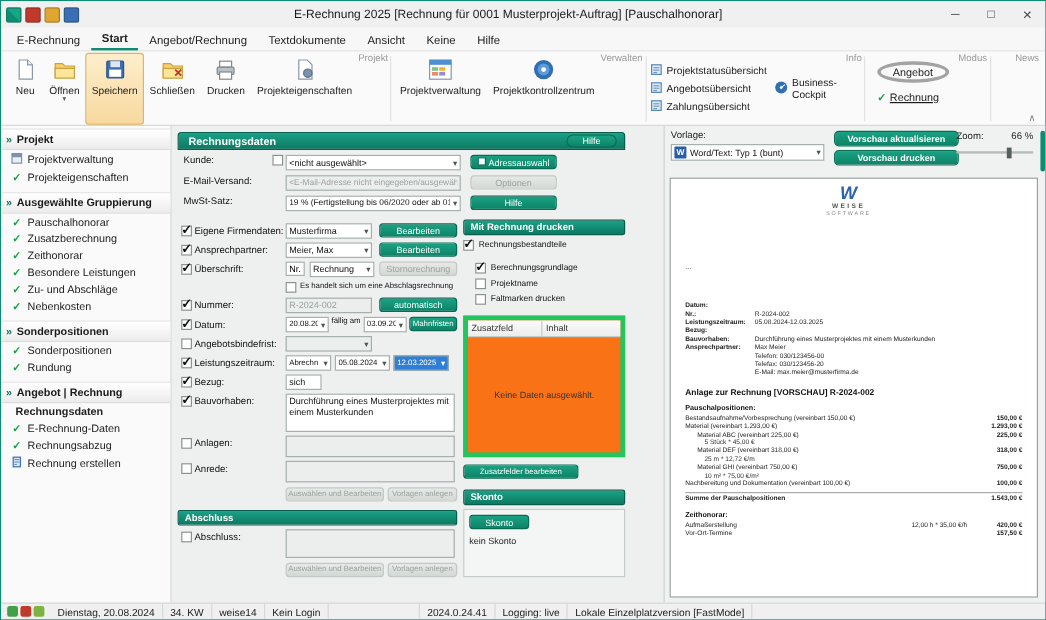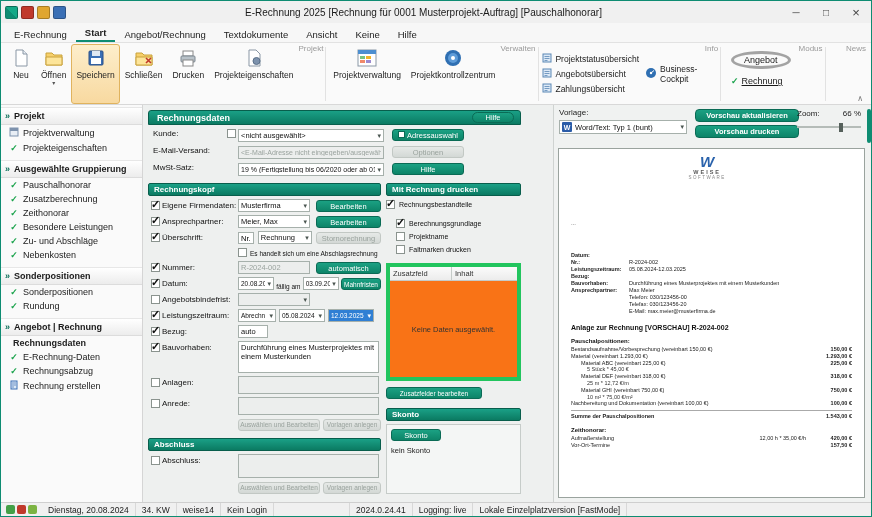--- a/index.html
+++ b/index.html
@@ -85,21 +85,21 @@
   .sel-blue.dd::after{ color:#fff; }
 
   .form-cols { display:flex; gap:5px; margin-left:0; }
   .colA { width:233px; flex:none; display:flex; flex-direction:column; }
   .colB { width:135px; flex:none; display:flex; flex-direction:column; }
   .sec-h { height:13px; background:linear-gradient(#1aa086,#0b7a62); border:1px solid #085e4c; border-radius:2px; color:#fff; font-weight:bold; font-size:8px; display:flex; align-items:center; padding:0 5px; flex:none; }
   .krow { display:flex; align-items:center; margin-top:3px; height:13px; }
   .krow.top { align-items:flex-start; }
   .cbz2 { width:14px; padding-left:3px; flex:none; display:flex; align-items:center; }
   .lblB { width:76px; font-size:8px; color:#111; flex:none; }
-  .farea { flex:1; display:flex; align-items:flex-end; gap:3px; min-width:0; }
+  .farea { flex:1; display:flex; align-items:flex-start; gap:3px; min-width:0; }
   .farea.between { justify-content:space-between; gap:0; }
   .nr-box { border:1px solid #a6b0ab; background:#fff; font-size:7.5px; height:12px; display:flex; align-items:center; padding:0 2px; flex:none; }
   .inline-lbl { font-size:7px; color:#111; white-space:nowrap; }
   .ta { background:#fff; border:1px solid #a6b0ab; font-size:7.5px; color:#111; padding:1px 2px; overflow:hidden; line-height:9px; }
   .ta.dis { background:#eceeed; }
   .f7 { font-size:7px; }
   .f65 { font-size:6.5px; }
 
   
   .zt { margin-top:8px; border:4px solid #22c55e; background:#f97316; }
@@ -479,21 +479,20 @@
             </div>
           <div class="btncol">
               <div class="btn-t" style="width:72px;">Hilfe</div>
             </div>
         </div>
       </div>
 
       <div class="form-cols">
 
         <div class="colA">
-          <div class="sec-h">Rechnungskopf</div>
 
           <div class="krow">
             <span class="cbz2">
                 <span class="cbx on"></span>
               </span>
             <span class="lblB">Eigene Firmendaten:</span>
             <div class="farea between">
               <div class="dd w72">
                   <span class="txt">Musterfirma</span>
                 </div>
@@ -597,21 +596,21 @@
             </div>
           </div>
 
           <div class="krow">
             <span class="cbz2">
                 <span class="cbx on"></span>
               </span>
             <span class="lblB">Bezug:</span>
             <div class="farea">
                 <div class="fld w30">
-                  <span>auto</span>
+                  <span>sich</span>
                 </div>
               </div>
           </div>
 
           <div class="krow top" style="height:32px;">
             <span class="cbz2" style="padding-top:2px;">
                 <span class="cbx on"></span>
               </span>
             <span class="lblB" style="padding-top:2px;">Bauvorhaben:</span>
             <div class="farea" style="align-items:stretch;">

